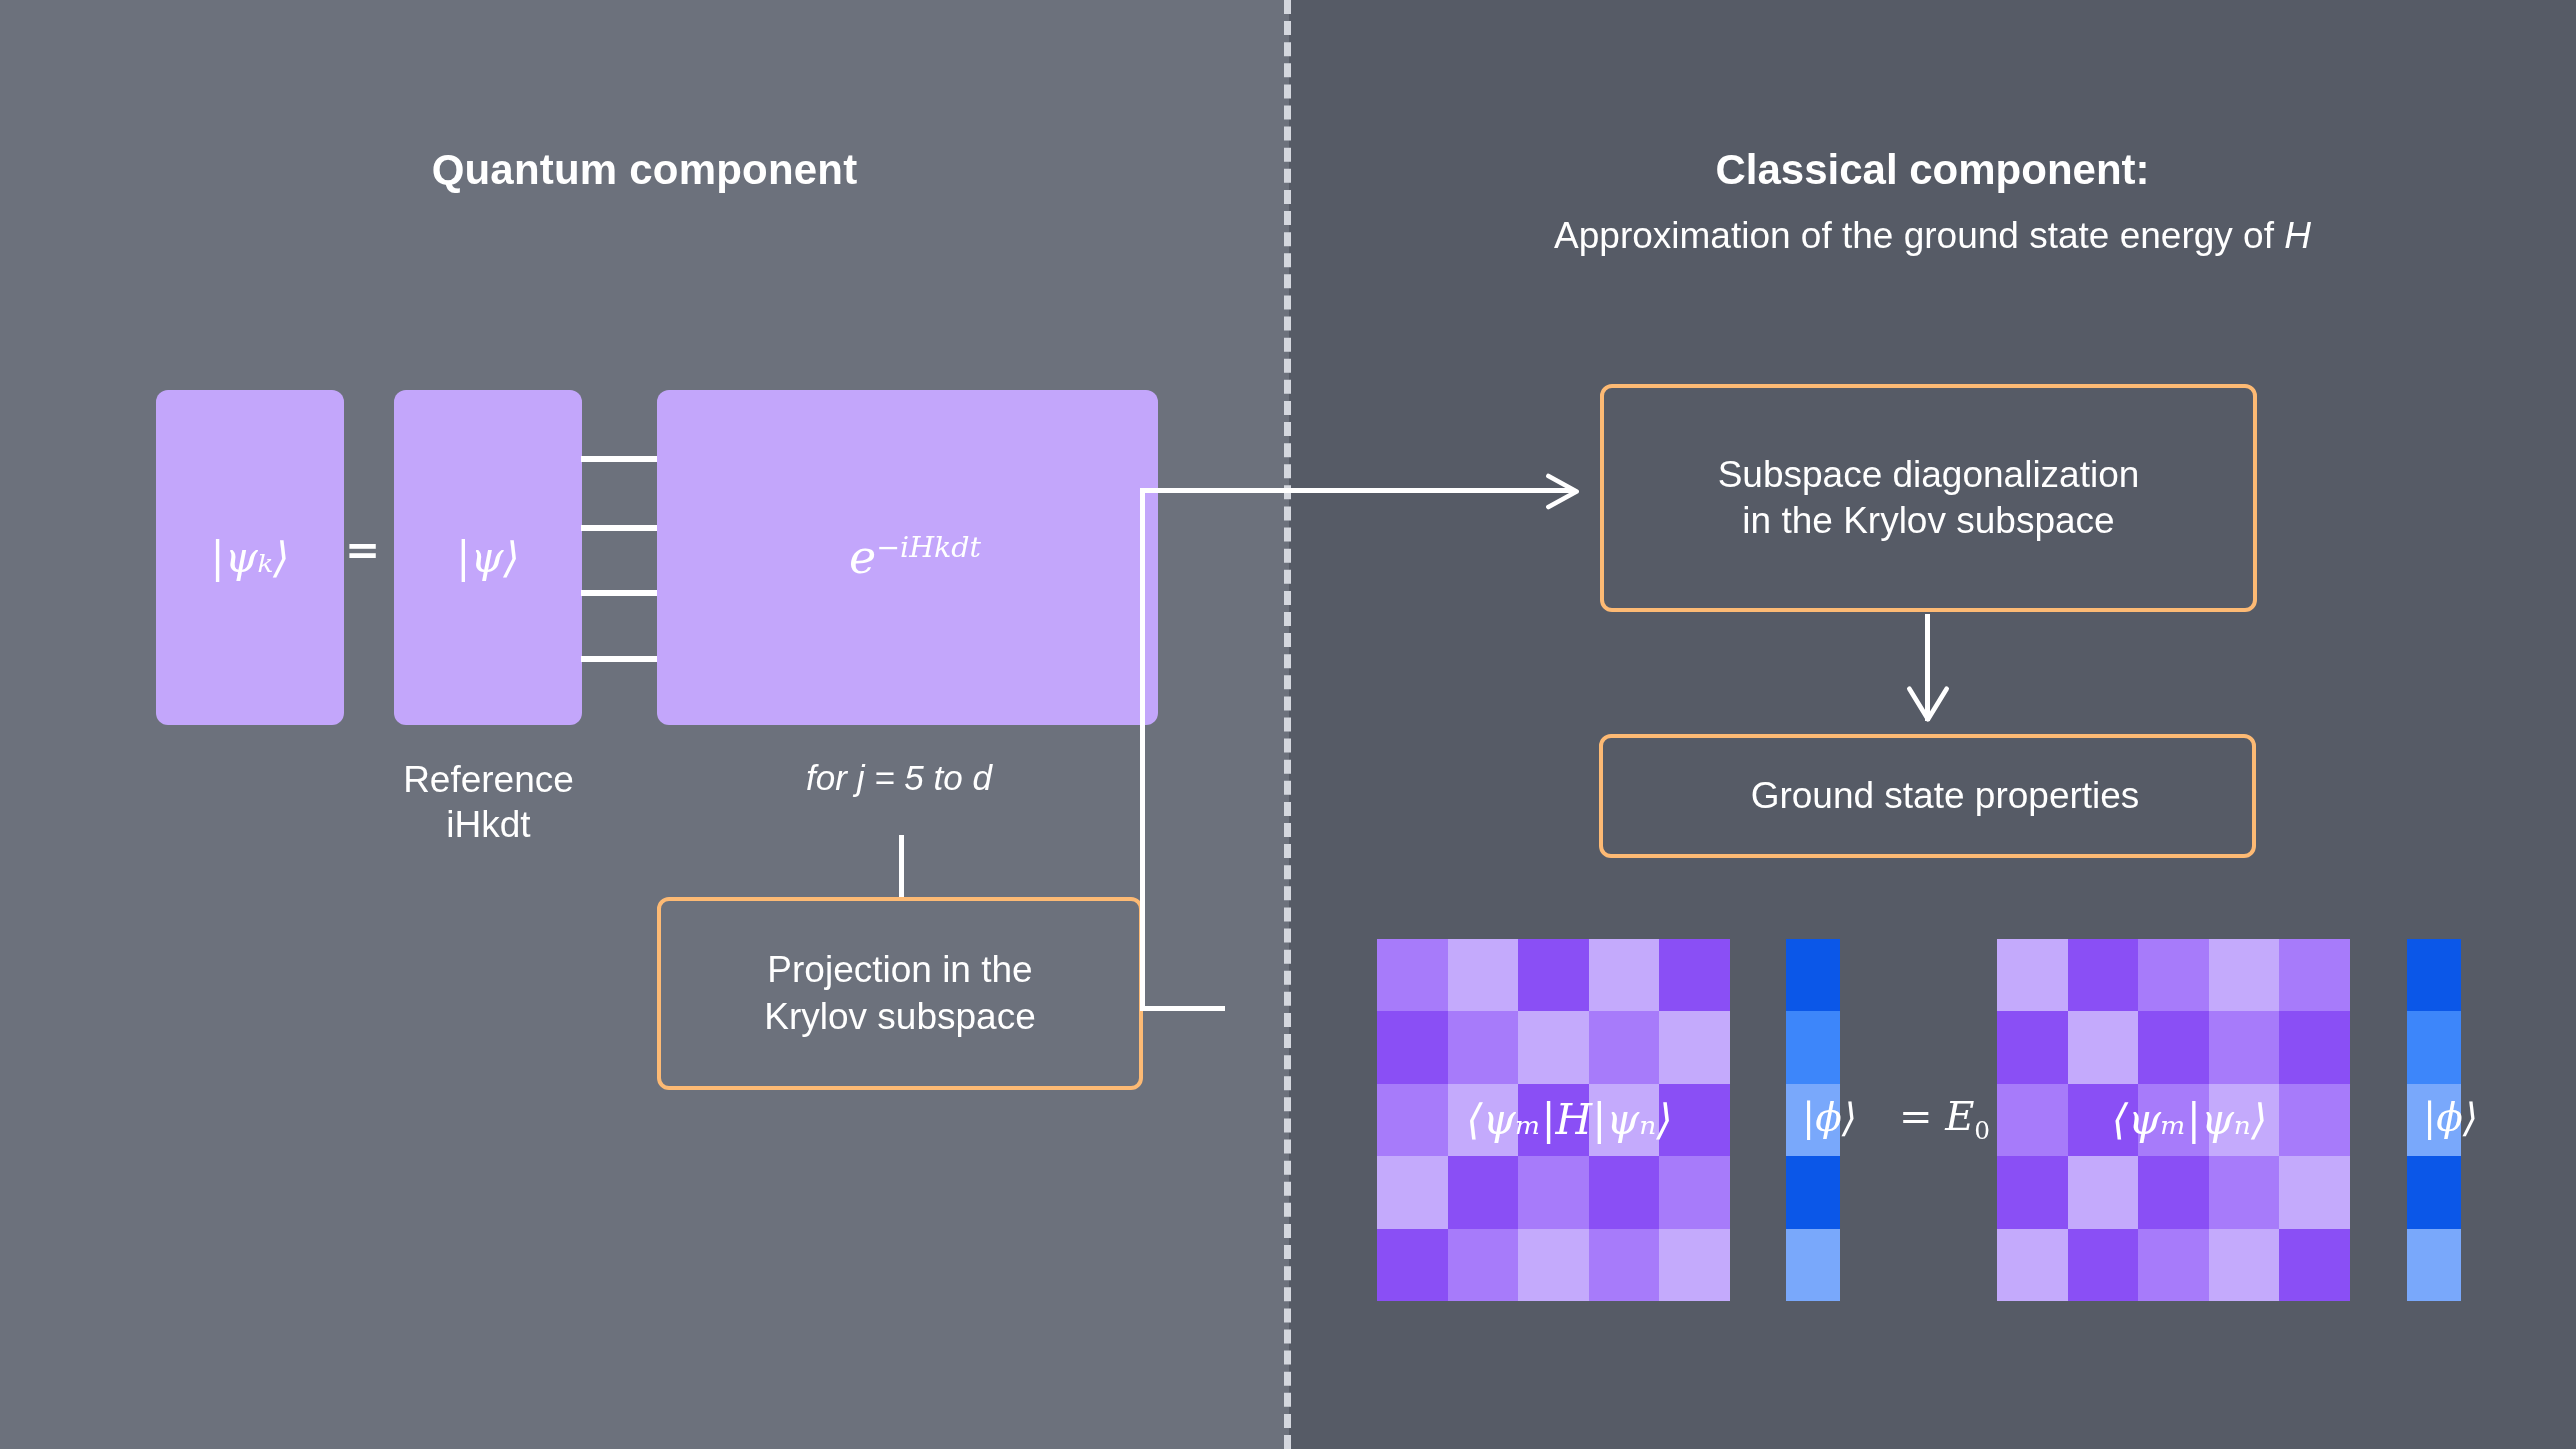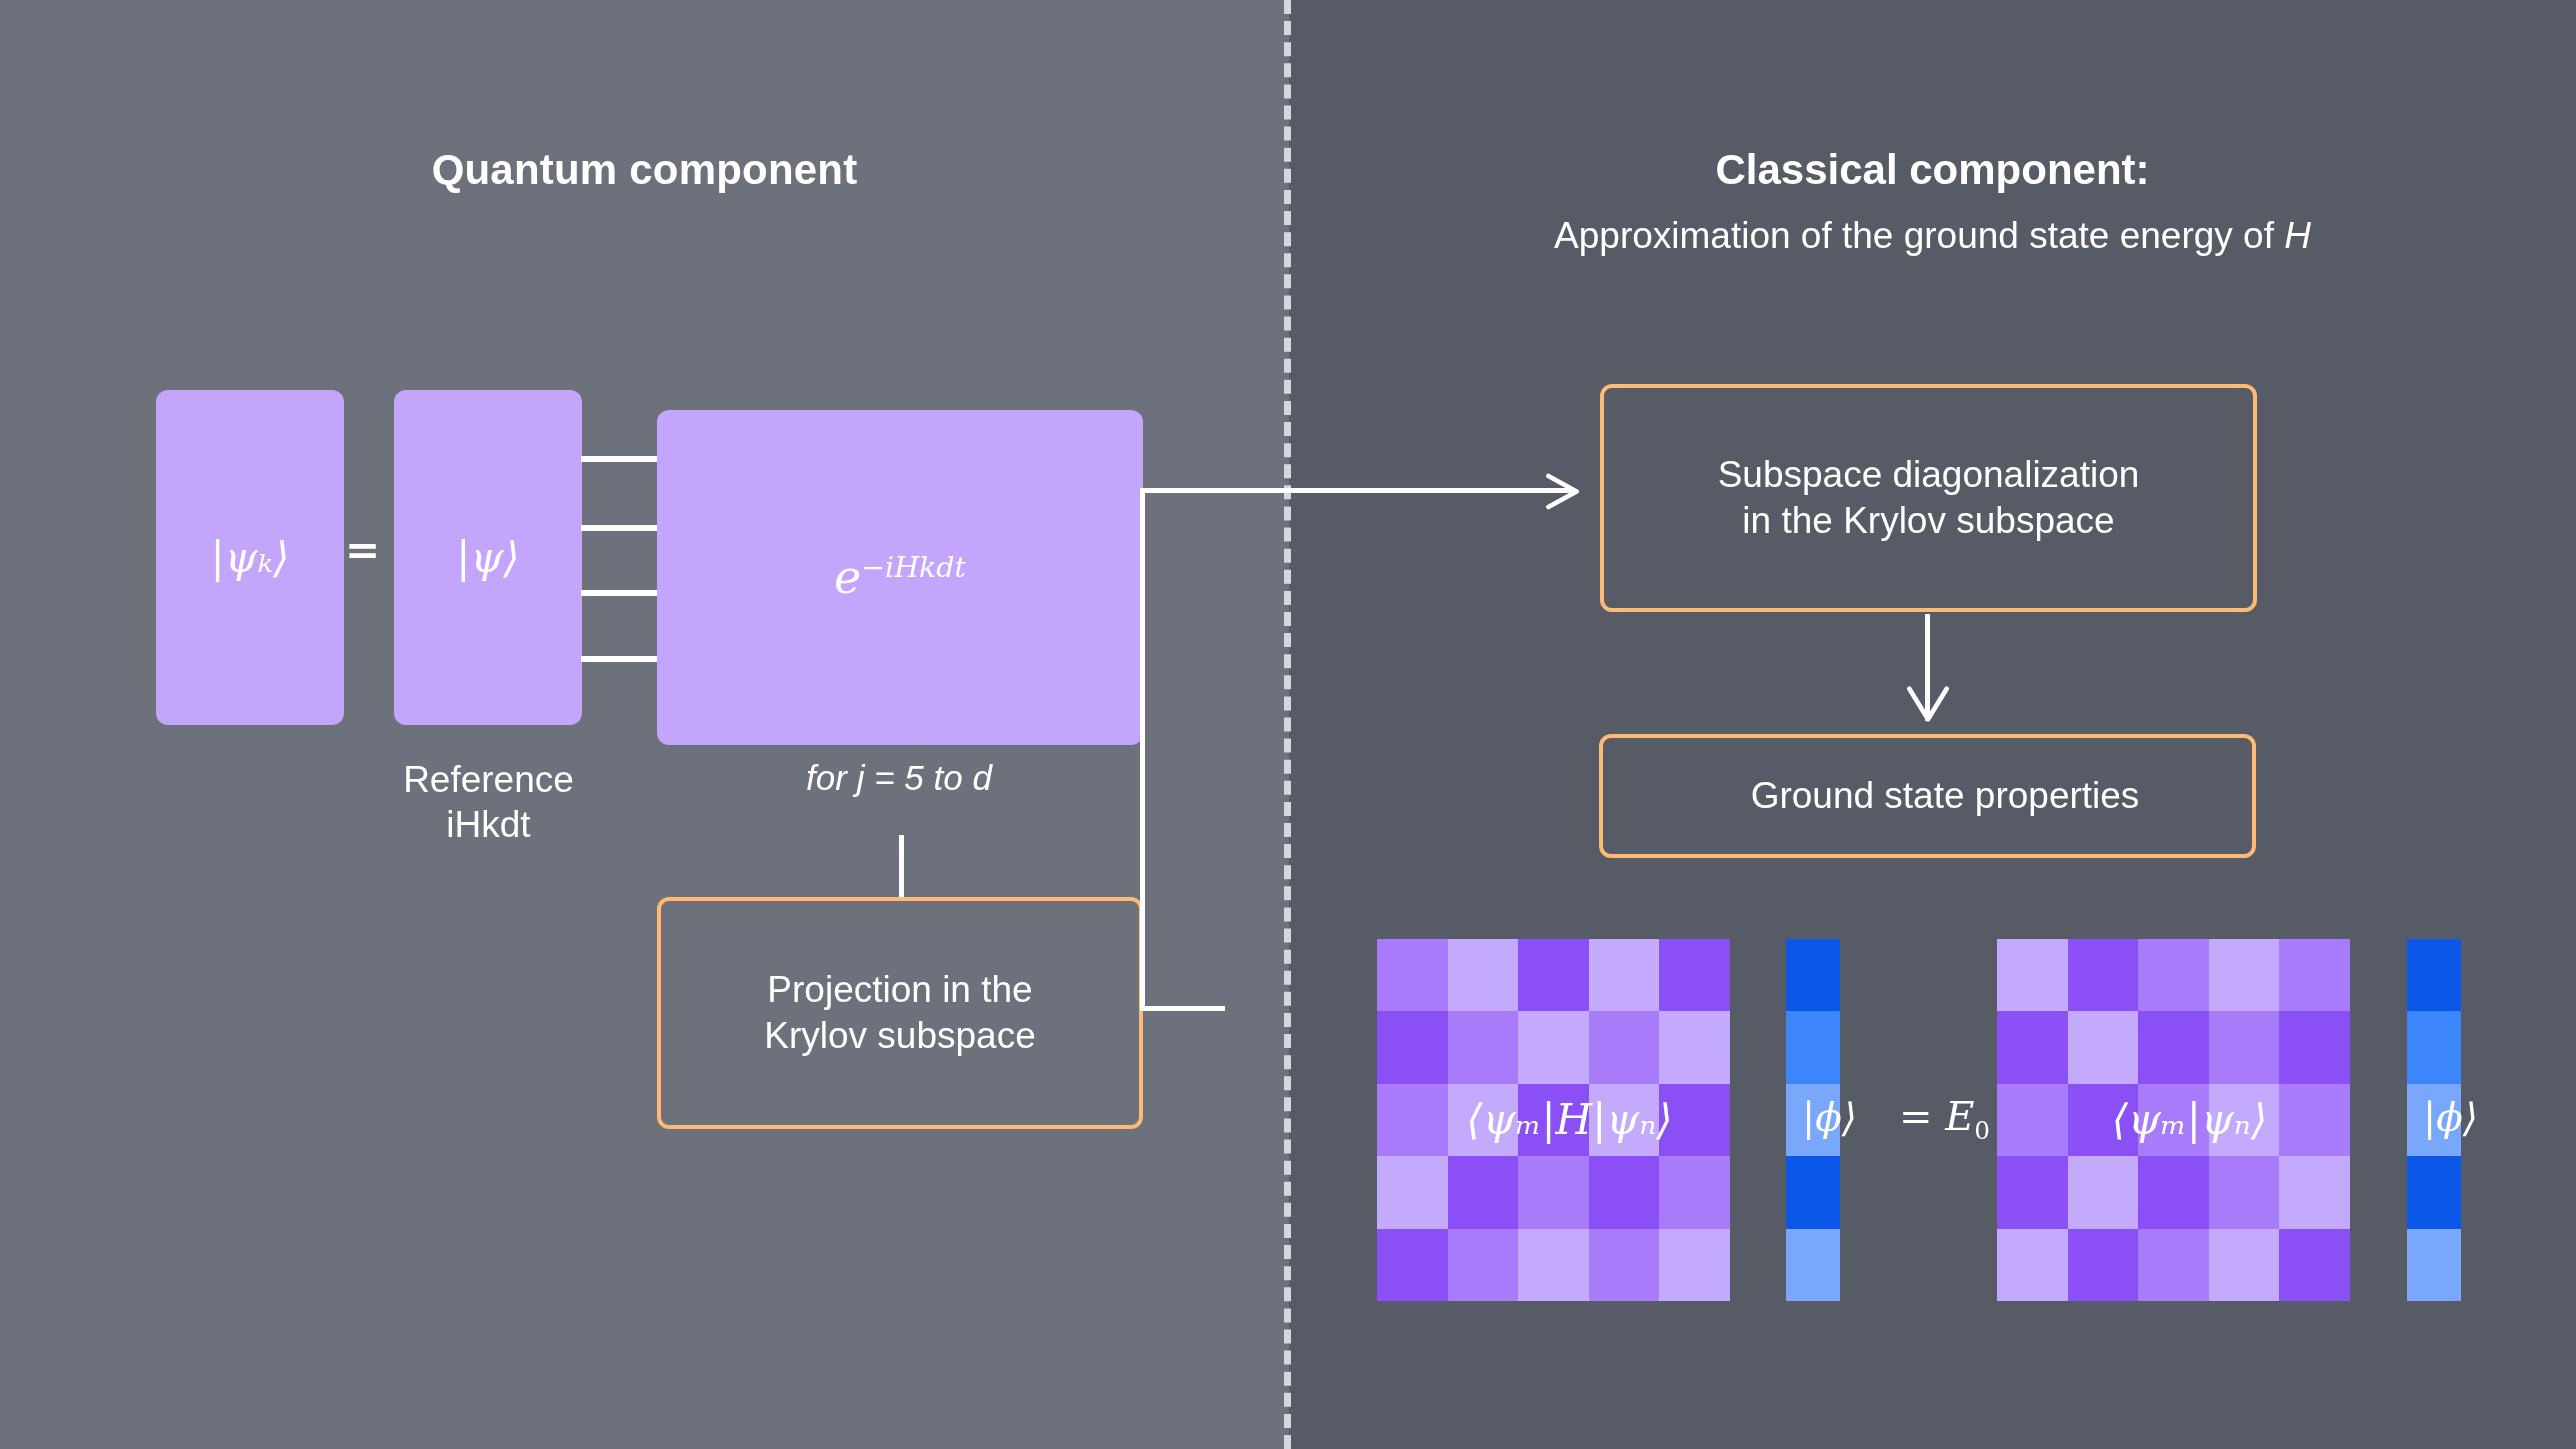--- a/index.html
+++ b/index.html
@@ -73,21 +73,21 @@
   }
   .gate-label {
     font-family: "DejaVu Serif", "Liberation Serif", serif;
     font-style: italic;
     color: #ffffff;
     line-height: 1;
     white-space: nowrap;
   }
   #gate-psik { left: 140px;  top: 390px; width: 188px;  height: 335px; margin-left: 16px; }
   #gate-psi  { left: 394px;  top: 390px; width: 188px;  height: 335px; }
-  #gate-evo  { left: 657px;  top: 410px; width: 486px;  height: 335px; }
+  #gate-evo  { left: 657px;  top: 390px; width: 486px;  height: 335px; padding-left: 15px; }
 
   #gate-psik .gate-label { font-size: 42px; }
   #gate-psi  .gate-label { font-size: 42px; }
   #gate-evo  .gate-label { font-size: 46px; }
 
   .eq-sign {
     position: absolute;
     left: 339px; top: 525px;
     width: 47px;
     text-align: center;
@@ -127,21 +127,21 @@
     border: 4px solid #fdba74;
     border-radius: 12px;
     display: flex;
     align-items: center;
     justify-content: center;
     text-align: center;
     font-size: 37px;
     line-height: 1.25;
     box-sizing: border-box;
   }
-  #box-projection  { left: 657px;  top: 897px; width: 486px;  height: 232px; }
+  #box-projection  { left: 657px;  top: 897px; width: 486px;  height: 193px; }
   #box-subspace    { left: 1600px; top: 384px;  width: 657px;  height: 228px; }
   #box-groundstate { left: 1599px; top: 734px; width: 657px;  height: 124px; padding-left: 35px; }
 
   
   .line { position: absolute; background: #ffffff; }
   #stub-loop      { left: 899px; top: 835px; width: 5.4px;  height: 64px; }
   #conn-v         { left: 1140px; top: 488px;  width: 5.4px;  height: 523px; }
   #conn-h-bottom  { left: 1140px; top: 1006px; width: 85px; height: 5.4px; }
   #conn-h-top     { left: 1140px; top: 488px;  width: 432px; height: 5.4px; }
   #arrow1 {

